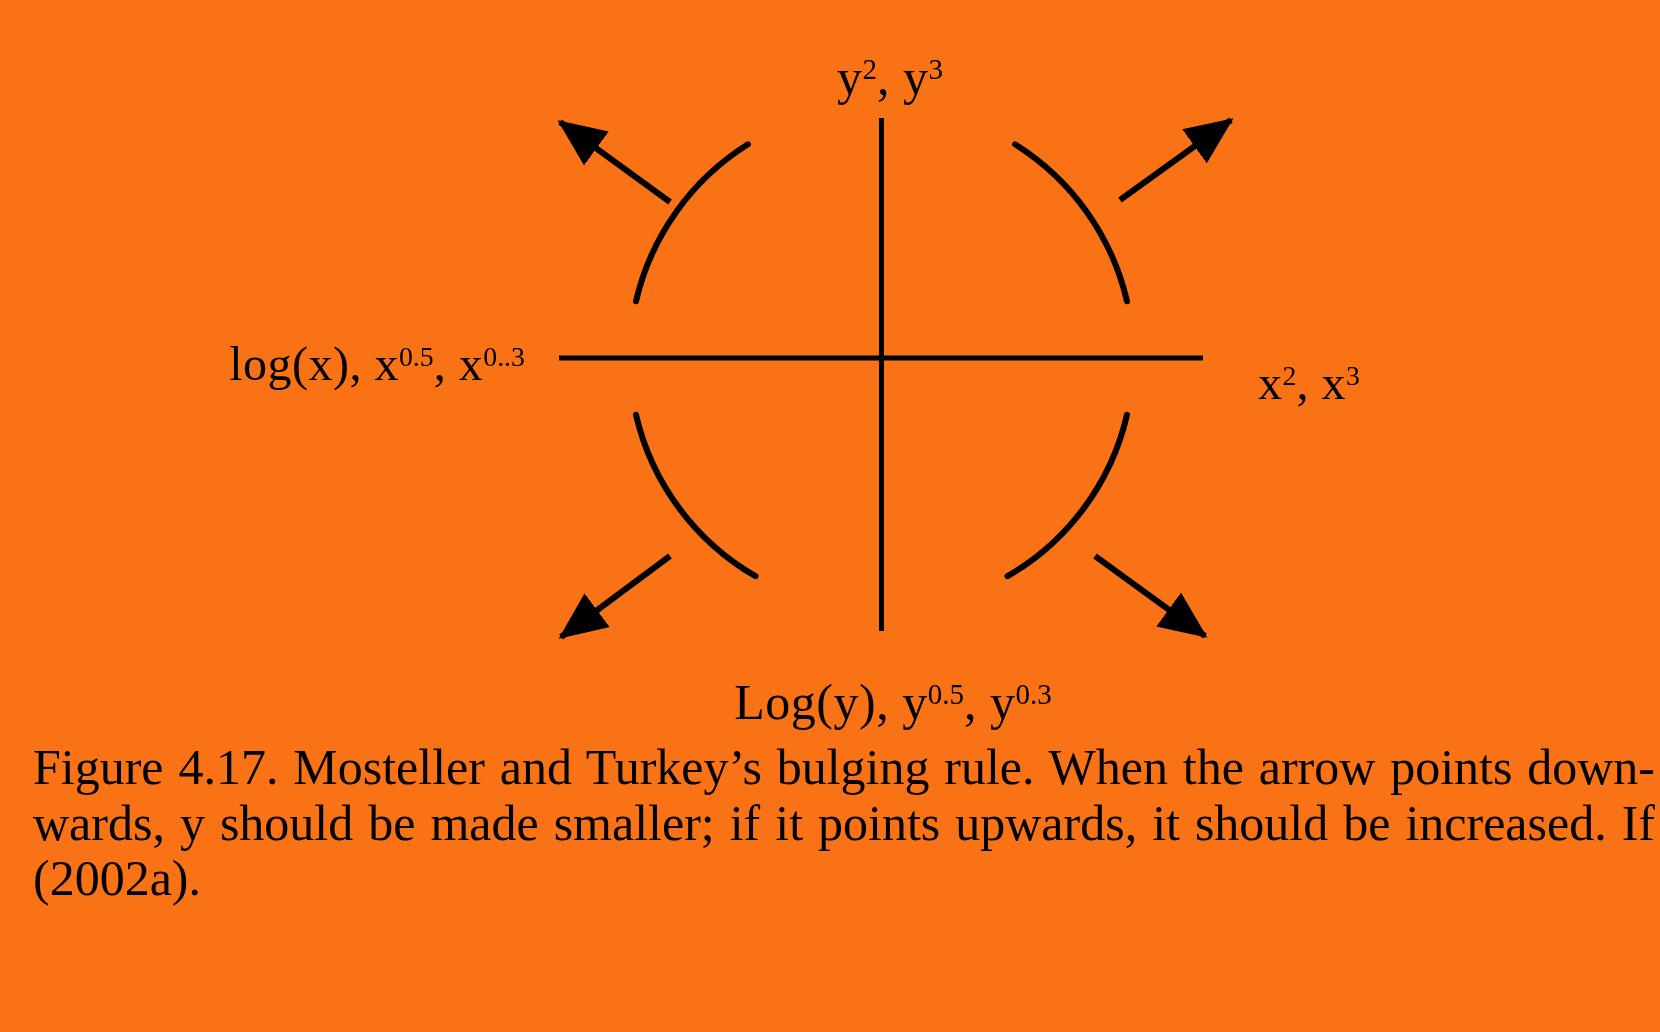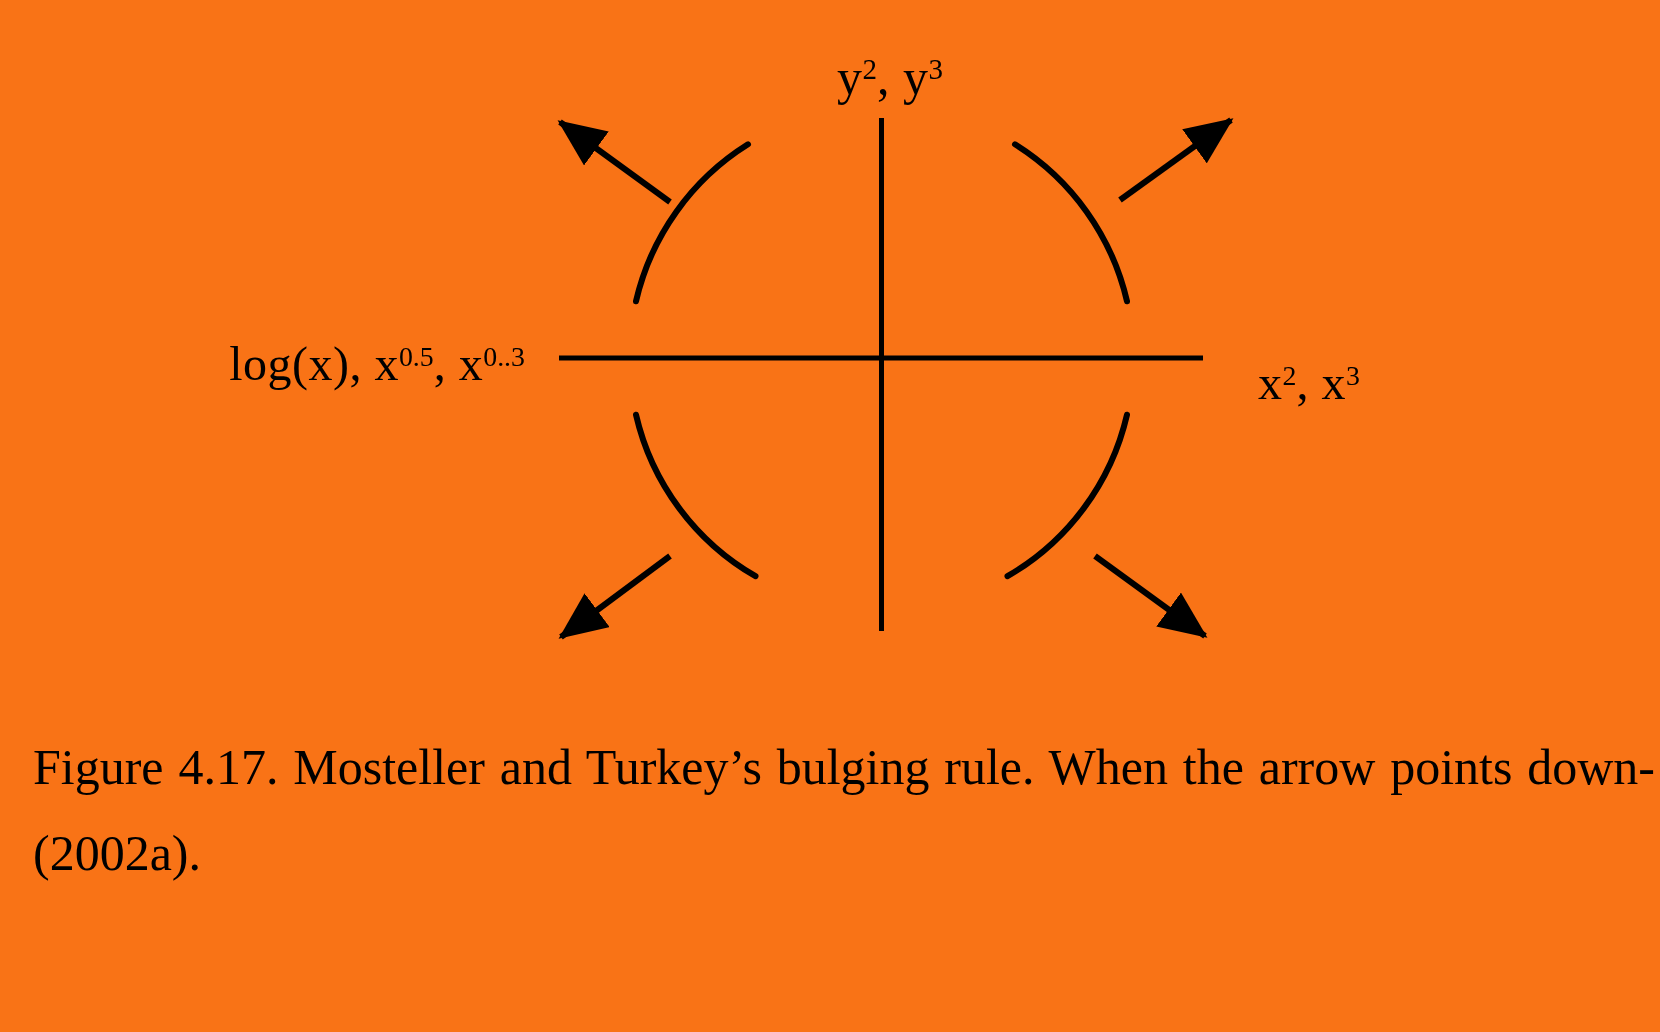--- a/index.html
+++ b/index.html
@@ -51,21 +51,20 @@
     color: #000000;
   }
   .caption .cap-line {
     text-align: justify;
     text-align-last: justify;
     white-space: normal;
   }
   .caption .cap-line.last {
     text-align: center;
     text-align-last: left;
-    margin-top: 30px;
   }
 </style>
 </head>
 <body>
 
 <div class="page">
 
   <svg class="diagram-svg" viewBox="0 0 1660 1032" xmlns="http://www.w3.org/2000/svg">
     <defs>
       <marker id="ah" markerWidth="8" markerHeight="7" refX="7.5" refY="3.5" orient="auto" markerUnits="strokeWidth">
@@ -92,19 +91,23 @@
   </div>
 
   <div class="axis-label lbl-left">
     <span>log(x), x</span><span class="sup">0.5</span><span>, x</span><span class="sup">0..3</span>
   </div>
 
   <div class="axis-label lbl-right">
     <span>x</span><span class="sup">2</span><span>, x</span><span class="sup">3</span>
   </div>
 
+  <div class="axis-label lbl-bottom">
+    <span>Log(y), y</span><span class="sup">0.5</span><span>, y</span><span class="sup">0.3</span>
+  </div>
 
   <div class="caption">
     <div class="cap-line">Figure 4.17. Mosteller and Turkey’s bulging rule. When the arrow points down-</div>
+    <div class="cap-line">wards, y should be made smaller; if it points upwards, it should be increased. If</div>
     <div class="cap-line last">(2002a).</div>
   </div>
 
 </div>
 
 </body></html>

